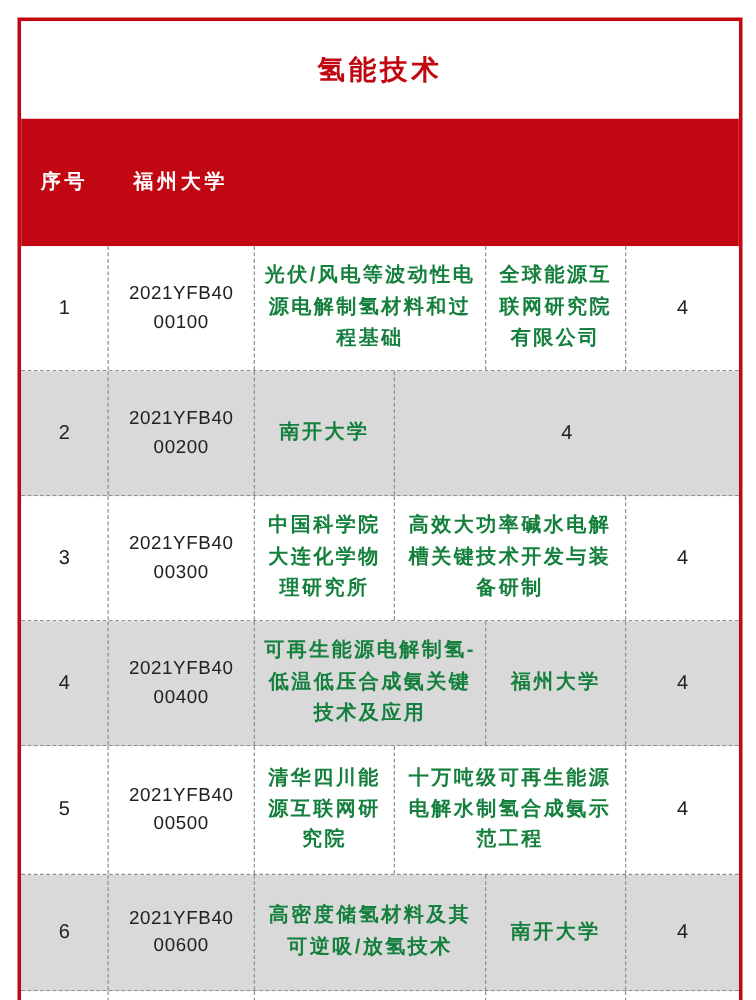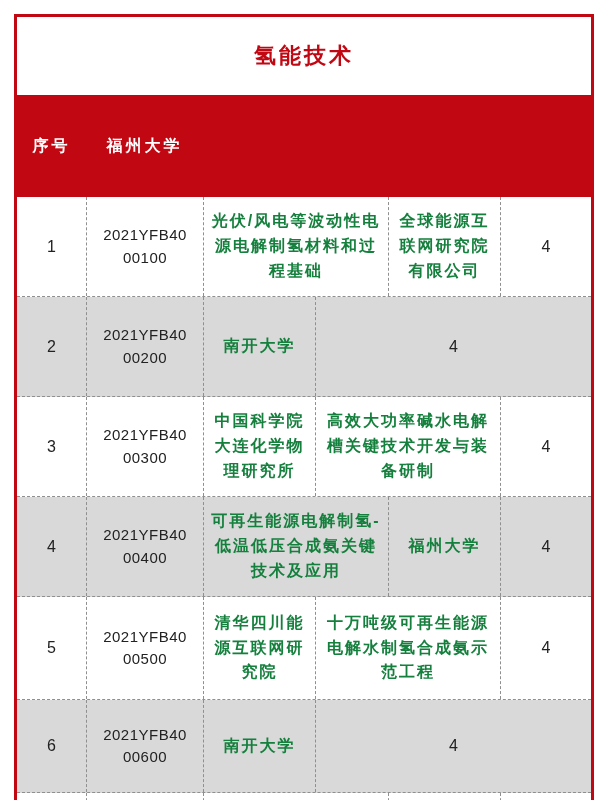--- a/index.html
+++ b/index.html
@@ -114,20 +114,21 @@
 00500</div>
       <div class="td c4 corg">清华四川能源互联网研究院</div>
       <div class="td c3 cname">十万吨级可再生能源电解水制氢合成氨示范工程</div>
       <div class="td c5 num">4</div>
     </div>
 
     <div class="row gray r6">
       <div class="td c1 num">6</div>
       <div class="td c2 code">2021YFB40
 00600</div>
+      <div class="td c3 cname">高密度储氢材料及其可逆吸/放氢技术</div>
       <div class="td c4 corg">南开大学</div>
       <div class="td c5 num">4</div>
     </div>
 
     <div class="row partial">
       <div class="td c1"></div>
       <div class="td c2"></div>
       <div class="td c3"></div>
       <div class="td c4"></div>
       <div class="td c5"></div>

